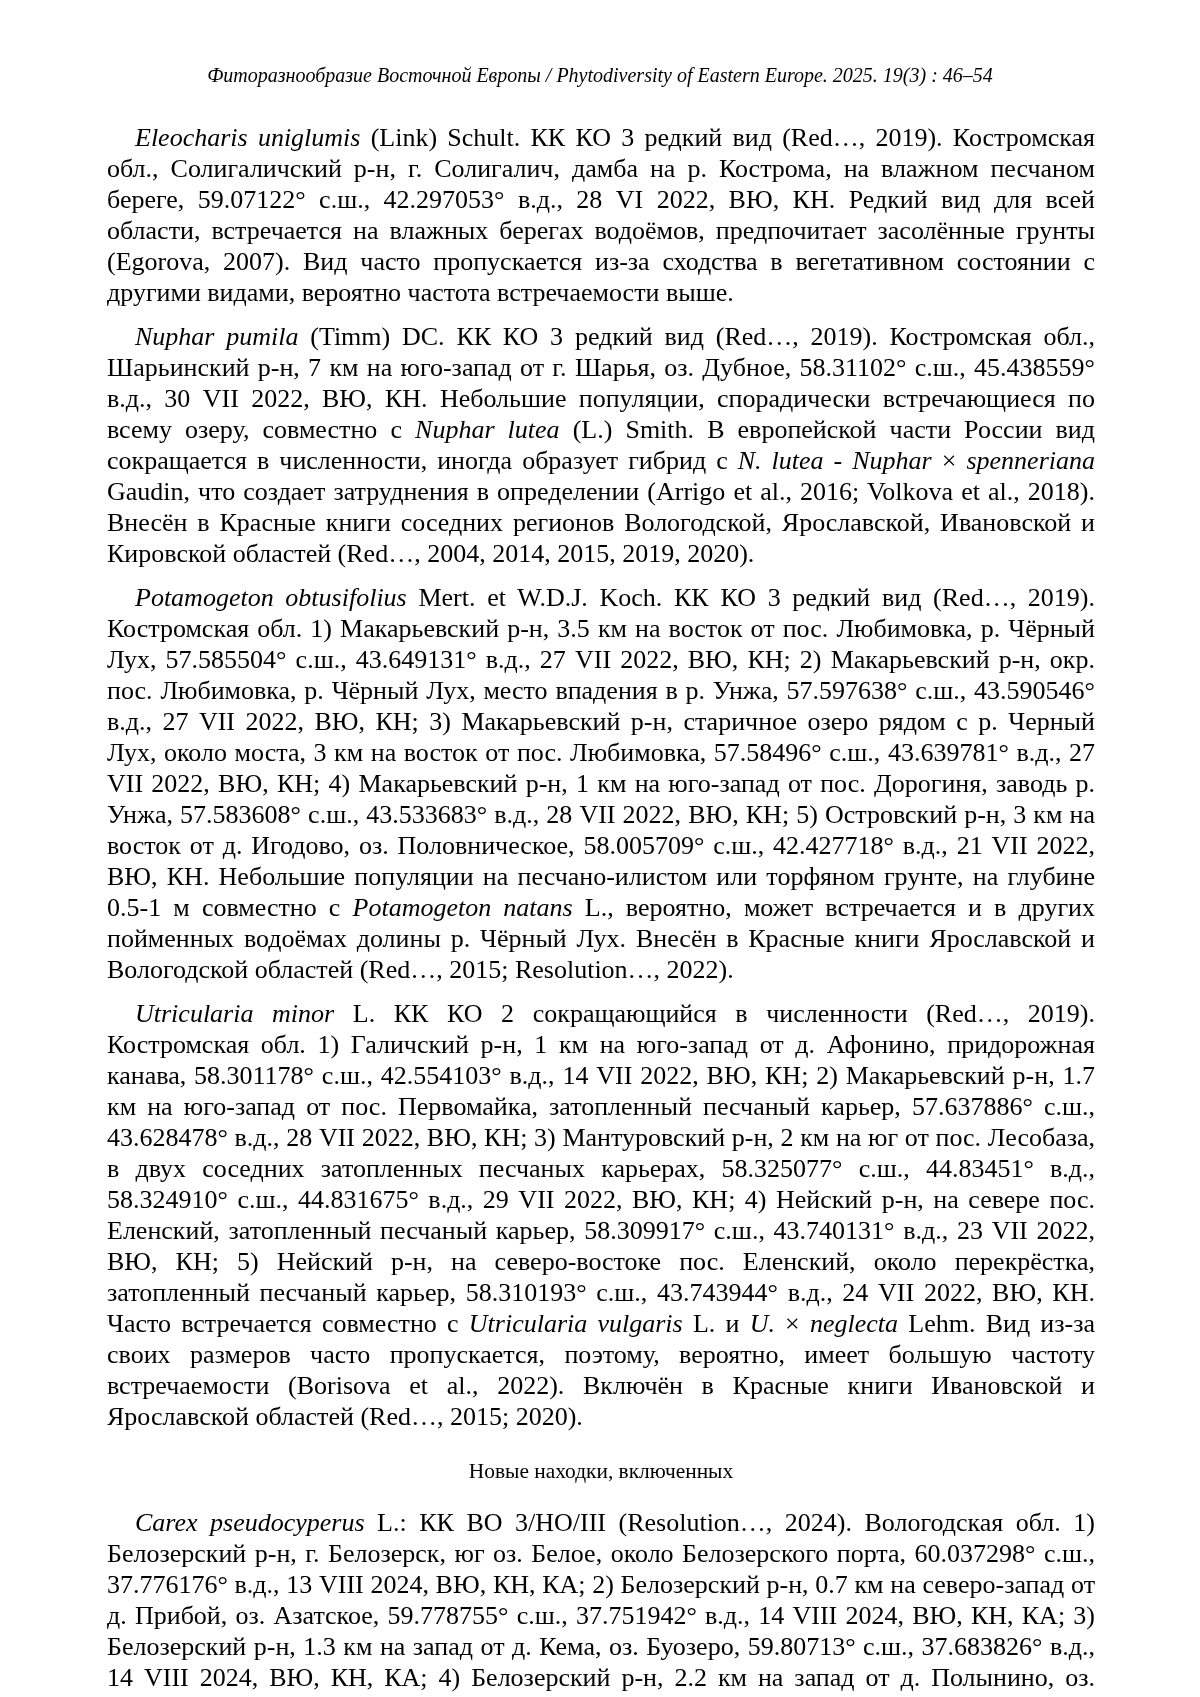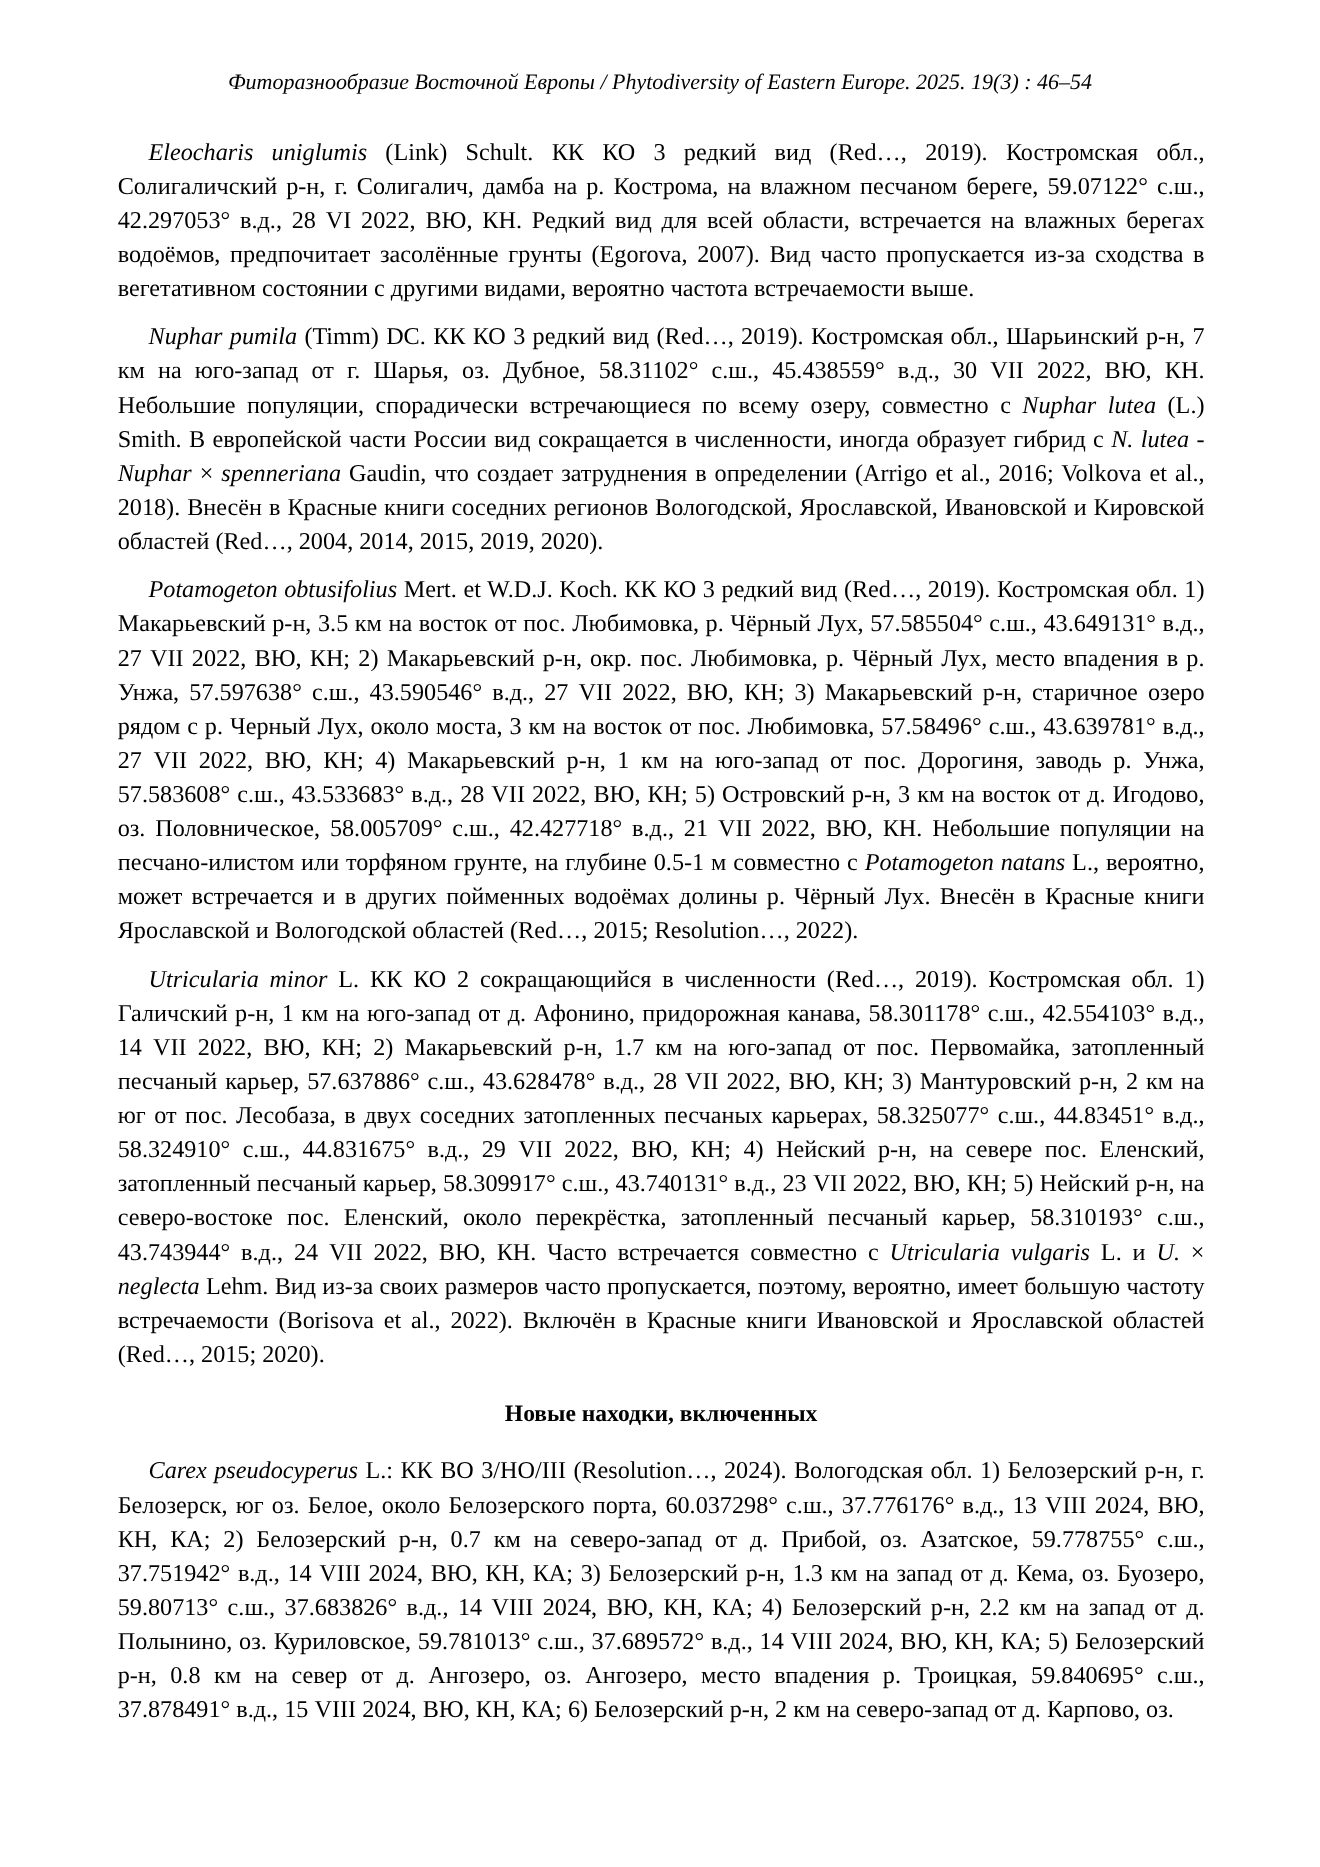--- a/index.html
+++ b/index.html
@@ -30,30 +30,30 @@
   .content {
     position: absolute;
     top: 122px;
     left: 107px;
     width: 988px;
   }
   p.body-paragraph {
     margin: 0 0 13px 0;
     text-align: justify;
     text-indent: 28px;
-    font-size: 22px;
+    font-size: 26px;
     line-height: 31px;
   }
   p.body-paragraph .it {
     font-style: italic;
   }
   .section-heading {
     margin: 24px 0 20px 0;
     text-align: center;
-    font-weight: bold;
+    font-weight: normal;
     font-size: 21.4px;
     line-height: 31px;
   }
   .page-number {
     position: absolute;
     top: 1596px;
     left: 0;
     right: 0;
     text-align: center;
     font-size: 21px;

